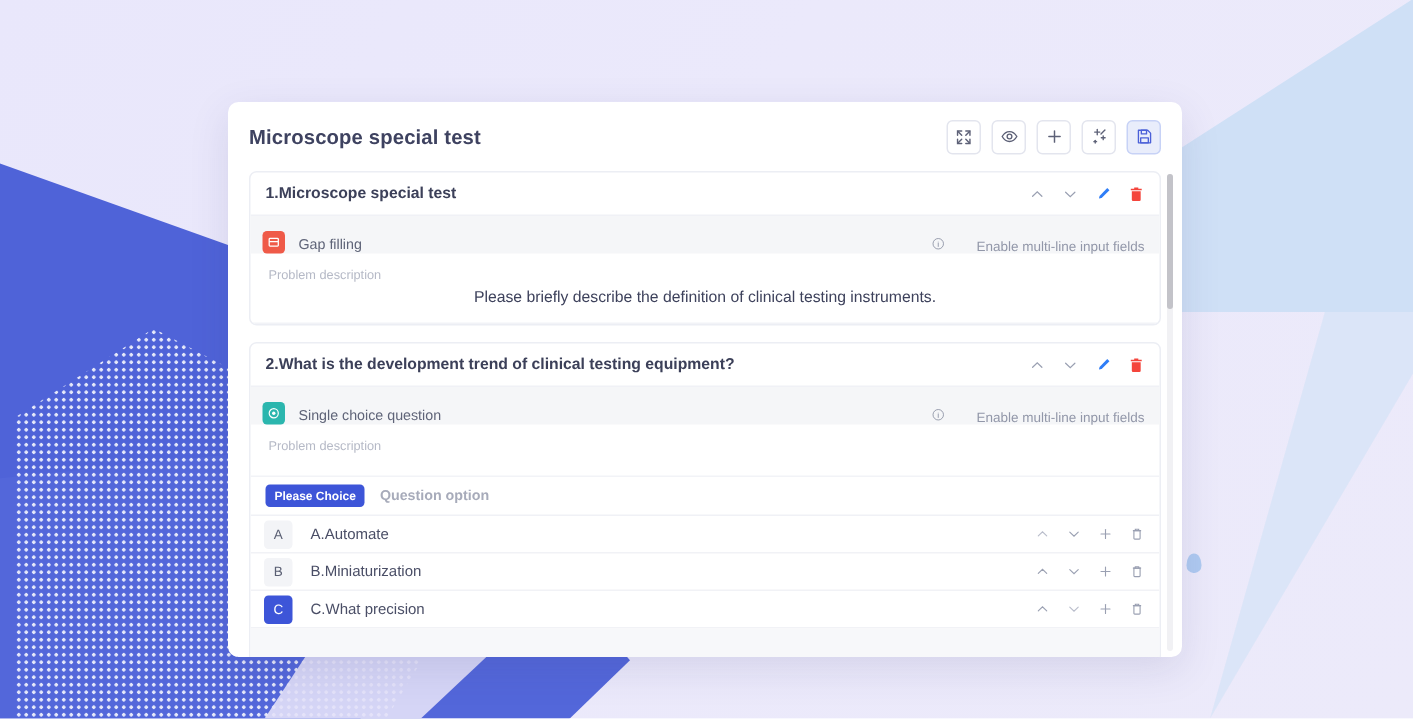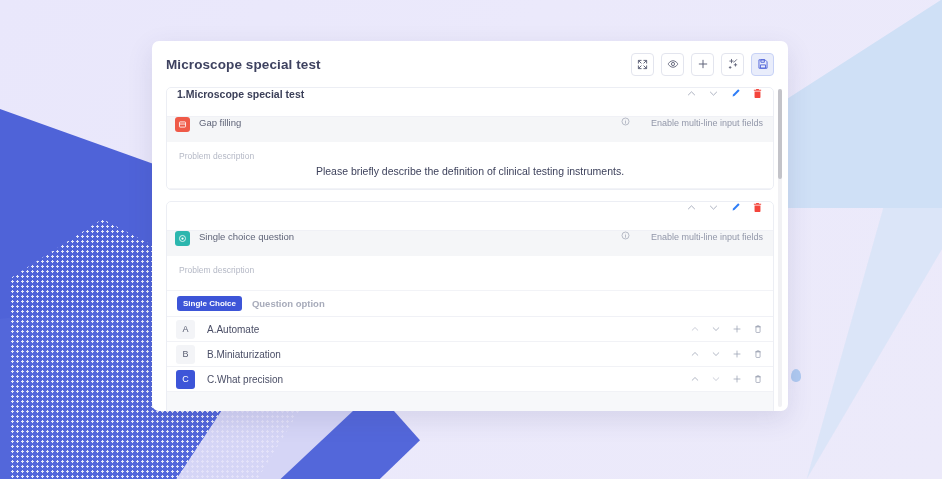--- a/index.html
+++ b/index.html
@@ -79,21 +79,21 @@
     left: 791px; top: 369px;
     width: 10px; height: 13px;
     background: #a9c6ef;
     border-radius: 60% 60% 55% 55% / 70% 70% 45% 45%;
     opacity: .9;
   }
 
   
   .card {
     position: absolute;
-    left: 152px; top: 41px;
+    left: 152px; top: 68px;
     width: 636px; height: 370px;
     background: #ffffff;
     border-radius: 7px;
     box-shadow: 0 8px 26px rgba(60, 62, 120, .13);
     overflow: hidden;
   }
 
   .card-header {
     height: 46px;
     display: flex;
@@ -158,21 +158,21 @@
     border: 1px solid #eceef4;
     border-radius: 5px;
     margin-bottom: 11px;
     overflow: hidden;
     background: #fff;
   }
 
   .q-head {
     height: 29px;
     display: flex;
-    align-items: flex-start;
+    align-items: center;
     padding: 0 10px 0 10px;
     border-bottom: 1px solid #f0f1f6;
   }
   .q-title {
     font-size: 10.5px;
     font-weight: bold;
     color: #3c4059;
   }
   .q-head-actions {
     margin-left: auto;
@@ -183,21 +183,21 @@
   .ic { cursor: pointer; display: flex; align-items: center; }
   .ic-gray  { color: #9aa0b2; }
   .ic-gray-l{ color: #b9bdcb; }
   .ic-blue  { color: #2e7df7; }
   .ic-red   { color: #f4453c; }
 
   .q-type-bar {
     height: 25px;
     background: #f5f6f8;
     display: flex;
-    align-items: flex-start;
+    align-items: flex-end;
     padding: 0 10px 0 8px;
   }
   .type-badge {
     width: 15px; height: 15px;
     border-radius: 3px;
     display: flex;
     align-items: center;
     justify-content: center;
     margin-right: 9px;
     flex: none;
@@ -433,20 +433,21 @@
         <div class="q-desc">
           <div class="q-desc-label">Problem description</div>
           <div class="q-desc-text">Please briefly describe the definition of clinical testing instruments.</div>
         </div>
 
       </div>
 
       <div class="question">
 
         <div class="q-head">
+          <div class="q-title">2.What is the development trend of clinical testing equipment?</div>
           <div class="q-head-actions">
             <span class="ic ic-gray">
               <svg width="11" height="11" viewBox="0 0 16 16" fill="none" stroke="currentColor" stroke-width="1.2" stroke-linecap="round">
                   <path d="M3.5 10 8 5.6 12.5 10"></path>
                 </svg>
             </span>
             <span class="ic ic-gray">
               <svg width="11" height="11" viewBox="0 0 16 16" fill="none" stroke="currentColor" stroke-width="1.2" stroke-linecap="round">
                   <path d="M3.5 6 8 10.4 12.5 6"></path>
                 </svg>
@@ -482,21 +483,21 @@
             </span>
             <span>Enable multi-line input fields</span>
           </span>
         </div>
 
         <div class="q-desc">
           <div class="q-desc-label">Problem description</div>
         </div>
 
         <div class="opt-header">
-          <span class="chip">Single Choice</span>
+          <span class="chip">Please Choice</span>
           <span class="opt-header-label">Question option</span>
         </div>
 
         <div class="opt-row">
           <span class="opt-key">A</span>
           <span class="opt-text">A.Automate</span>
           <span class="opt-actions">
             <span class="ic ic-gray-l">
               <svg width="10" height="10" viewBox="0 0 16 16" fill="none" stroke="currentColor" stroke-width="1.2" stroke-linecap="round">
                   <path d="M3.5 10 8 5.6 12.5 10"></path>

